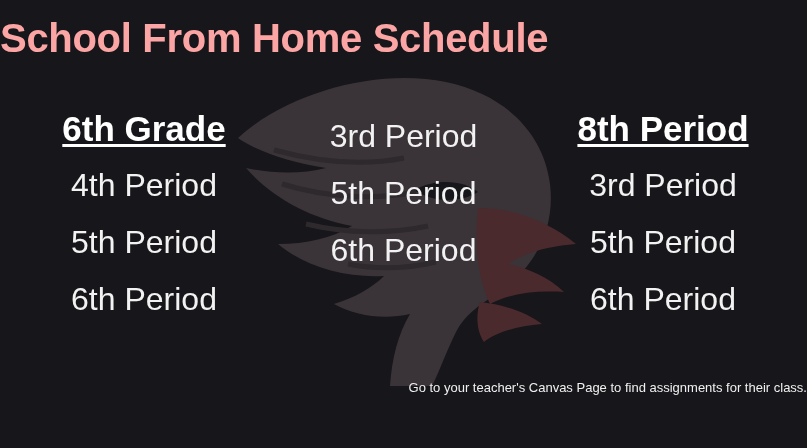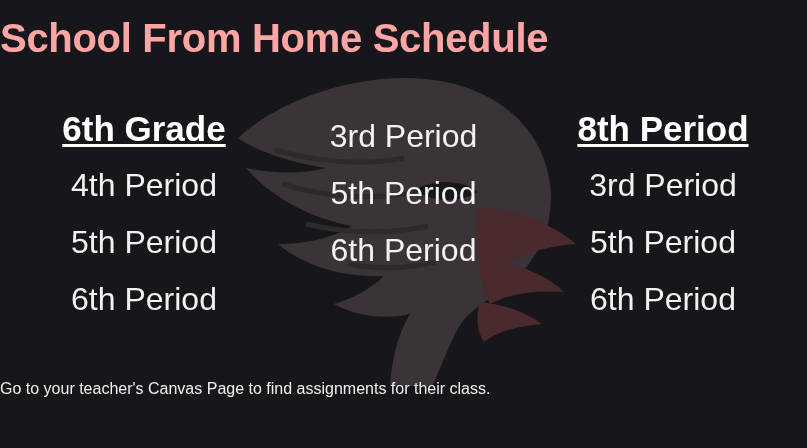--- a/index.html
+++ b/index.html
@@ -75,23 +75,23 @@
     font-size: 32px;
     font-weight: normal;
     line-height: 1.78;
     white-space: nowrap;
   }
   .footnote {
     position: absolute;
     left: 0;
     top: 380px;
     width: 100%;
-    text-align: left;
+    text-align: right;
     color: #f0f0f0;
-    font-size: 16px;
+    font-size: 13px;
     white-space: nowrap;
   }
 </style>
 </head>
 <body>
 
 <div class="slide">
 
   <div class="mascot">
     <svg viewBox="0 0 460 330" width="460" height="330" xmlns="http://www.w3.org/2000/svg" aria-hidden="true">

